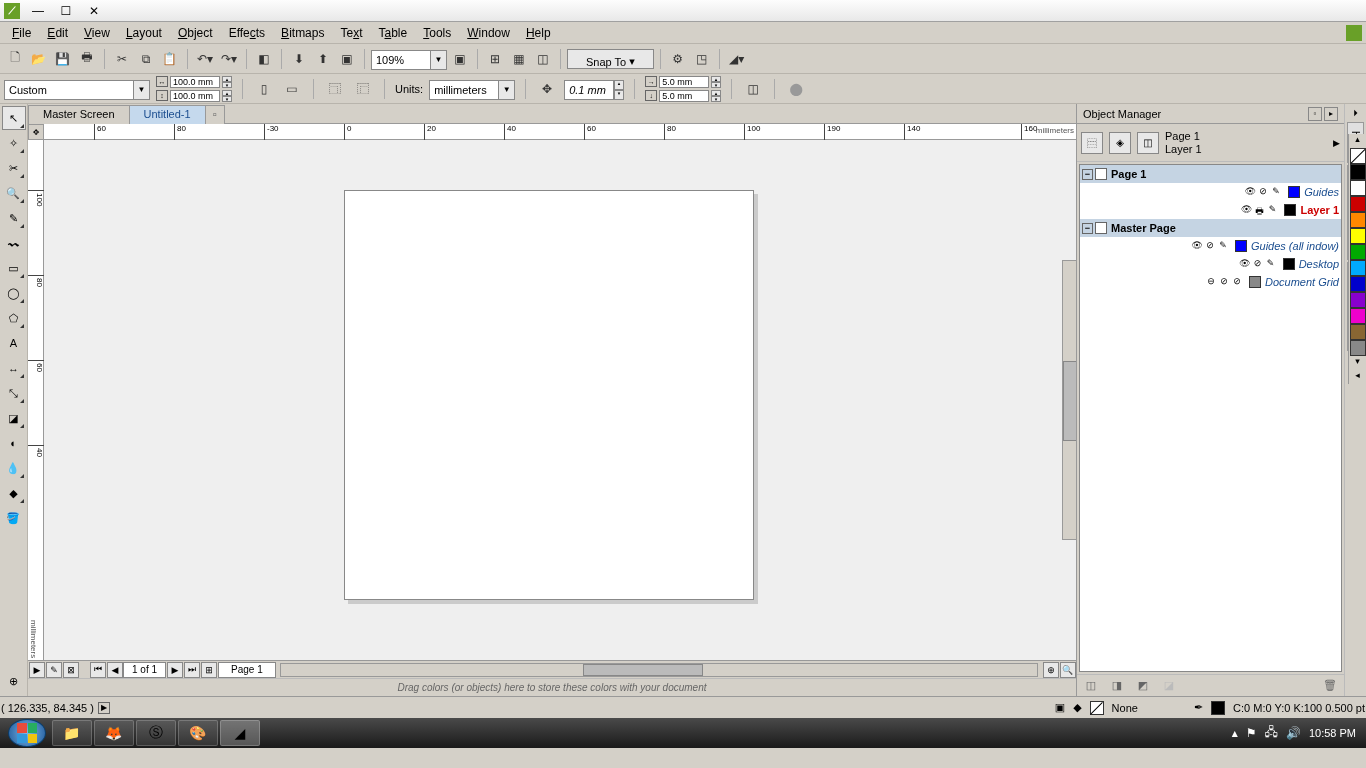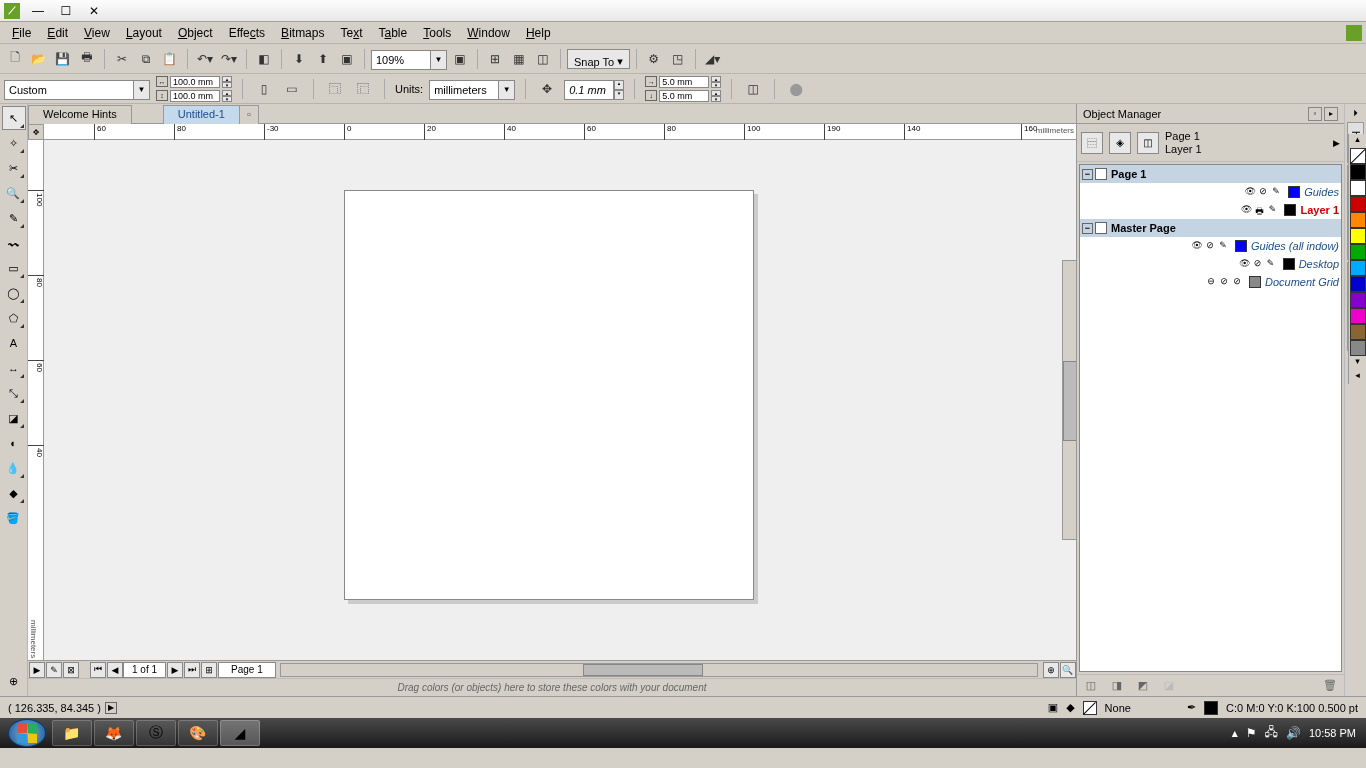--- a/index.html
+++ b/index.html
@@ -27,21 +27,21 @@
 .spn{width:10px;height:12px;display:flex;flex-direction:column;}
 .spn div{height:6px;border:1px solid #888;background:#e8e8e8;font-size:5px;line-height:4px;text-align:center;}
 .main { display:flex; height:592px; }
 .toolbox { width:28px; background:#d4d0c8; border-right:1px solid #b8b4ac; display:flex; flex-direction:column; padding:2px 0;}
 .tool { width:24px; height:24px; margin:0 auto 1px; display:flex; align-items:center; justify-content:center; cursor:pointer; border:1px solid transparent; position:relative;}
 .tool.active { background:#e8e8e8; border-color:#888;}
 .tool .fly { position:absolute; right:1px; bottom:1px; width:0; height:0; border-left:4px solid transparent; border-bottom:4px solid #333;}
 .canvas-area { flex:1; display:flex; flex-direction:column; background:#d4d0c8; position:relative;}
 .doctabs { height:20px; display:flex; background:#d4d0c8; border-bottom:1px solid #999;}
 .doctab { padding:2px 14px; border:1px solid #999; border-bottom:none; background:#d4d0c8; cursor:pointer; font-size:11px; margin-right:-1px; position:relative; top:1px;}
-.doctab.active { background:#c5d9ed; color:#1a4d8f;margin-left:32px;}
+.doctab.active { background:#c5d9ed; color:#1a4d8f;}
 .doctab.close { width:20px; padding:2px 4px; text-align:center; color:#666;}
 .rulerwrap { flex:1; display:flex; position:relative; background:#e8e8e8;}
 .rulercorner { width:16px; height:16px; background:#d4d0c8; border:1px solid #999; position:absolute; top:0; left:0; z-index:2; display:flex;align-items:center;justify-content:center;font-size:8px;}
 .rulerh { height:16px; position:absolute; top:0; left:16px; right:0; background:#fff; border-bottom:1px solid #999; z-index:1; font-size:8px;}
 .rulerh .tick { position:absolute; top:0; height:16px; border-left:1px solid #444; padding-left:2px; line-height:10px;}
 .rulerh .unit { position:absolute; right:2px; top:2px; font-size:8px; color:#555;}
 .rulerv { width:16px; position:absolute; top:16px; bottom:0; left:0; background:#fff; border-right:1px solid #999; z-index:1; font-size:8px;}
 .rulerv .tick{position:absolute;left:0;width:16px;border-top:1px solid #444;writing-mode:vertical-rl;padding-top:2px;}
 .rulerv .unit{position:absolute;bottom:2px;left:1px;font-size:8px;writing-mode:vertical-rl;color:#555;}
 .canvas { position:absolute; top:16px; left:16px; right:0; bottom:0; background:#efefef; overflow:hidden;}
@@ -78,21 +78,21 @@
 .docker-foot{height:22px;display:flex;align-items:center;padding:0 4px;gap:6px;border-top:1px solid #bbb;}
 .docker-foot .fbtn{width:20px;height:18px;cursor:pointer;display:flex;align-items:center;justify-content:center;font-size:11px;color:#666;}
 .docker-tabs { width:22px; background:#d4d0c8; border-left:1px solid #bbb; display:flex; flex-direction:column; align-items:center; padding-top:4px;}
 .docker-tabs .vtab{writing-mode:vertical-rl;padding:8px 2px;font-size:10px;border:1px solid #999;background:#e0e0e0;margin-bottom:2px;cursor:pointer;}
 .docker-tabs .vtab.active{background:#d4d0c8;}
 .palette { position:absolute; right:0; top:134px; width:18px; background:#d4d0c8; display:flex; flex-direction:column; z-index:5; border-left:1px solid #999;}
 .palette .sw{width:16px;height:16px;border:1px solid #333;margin:0 auto 0;cursor:pointer;}
 .palette .nosw{width:16px;height:16px;border:1px solid #333;margin:0 auto;background:#fff;position:relative;cursor:pointer;}
 .palette .nosw::after{content:"";position:absolute;width:140%;height:1px;background:#000;top:50%;left:-20%;transform:rotate(-45deg);}
 .palette .parrow{height:14px;text-align:center;font-size:9px;cursor:pointer;}
-.statusbar { height:22px; background:#d4d0c8; border-top:1px solid #999; display:flex; align-items:center; padding:0 8px; font-size:11px;}
+.statusbar { height:22px; background:#d4d0c8; border-top:1px solid #999; display:flex; align-items:center; padding:0 1px; font-size:11px;}
 .statusbar .coords{}
 .statusbar .play{width:12px;height:12px;border:1px solid #666;margin-left:4px;font-size:8px;text-align:center;line-height:10px;cursor:pointer;}
 .statusbar .sright{margin-left:auto;display:flex;align-items:center;gap:8px;}
 .statusbar .ssw{width:14px;height:14px;border:1px solid #333;background:#000;}
 .statusbar .snone{width:14px;height:14px;border:1px solid #333;background:#fff;position:relative;}
 .statusbar .snone::after{content:"";position:absolute;width:140%;height:1px;background:#000;top:50%;left:-20%;transform:rotate(-45deg);}
 .taskbar { height:30px; background:linear-gradient(#4a4a4a,#1a1a1a); display:flex; align-items:center; padding:0 2px;}
 .start { width:38px; height:28px; background:radial-gradient(circle,#7db9e8,#1e5799); border-radius:50%; margin:0 6px; cursor:pointer; border:1px solid #0a3d6b;display:flex;align-items:center;justify-content:center;}
 .start .orb{width:20px;height:20px;display:grid;grid-template-columns:1fr 1fr;grid-template-rows:1fr 1fr;gap:1px;}
 .start .orb div:nth-child(1){background:#e74c3c;}
@@ -154,21 +154,21 @@
   <div class="tdrp">
     <input type="text" style="width: 60px;" value="109%">
     <div class="arrow">▼</div>
   </div>
   <div class="tbtn">▣</div>
   <div class="tsep"></div>
   <div class="tbtn">⊞</div>
   <div class="tbtn">▦</div>
   <div class="tbtn">◫</div>
   <div class="tsep"></div>
-  <div class="tdrp" style="border:1px solid #888;padding:0 6px;height:20px;background:#e8e8e8;">
+  <div class="tdrp" style="border:1px solid #888;padding:0 18px;height:20px;background:#e8e8e8;">
     <span>Snap To</span>&nbsp;▾
   </div>
   <div class="tsep"></div>
   <div class="tbtn">⚙</div>
   <div class="tbtn">◳</div>
   <div class="tsep"></div>
   <div class="tbtn">◢▾</div>
 </div>
 
 <div class="propbar">
@@ -259,21 +259,21 @@
     <div class="tool">◐</div>
     <div class="tool">💧<div class="fly"></div></div>
     <div class="tool">◆<div class="fly"></div></div>
     <div class="tool">🪣</div>
     <div style="flex:1"></div>
     <div class="tool">⊕</div>
   </div>
 
   <div class="canvas-area">
     <div class="doctabs">
-      <div class="doctab">Welcome Hints</div>
+      <div class="doctab">Master Screen</div>
       <div class="doctab active">Untitled-1</div>
       <div class="doctab close">▫</div>
     </div>
     <div class="rulerwrap">
       <div class="rulercorner">✥</div>
       <div class="rulerh">
         <div class="tick" style="left:50px">60</div>
         <div class="tick" style="left:130px">80</div>
         <div class="tick" style="left:220px">-30</div>
         <div class="tick" style="left:300px">0</div>

